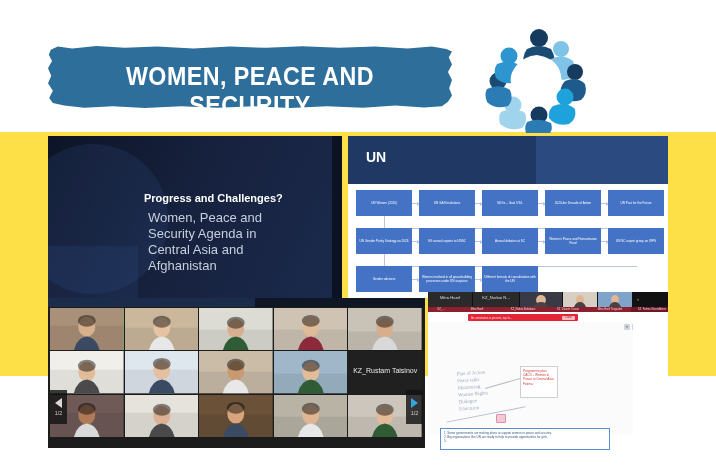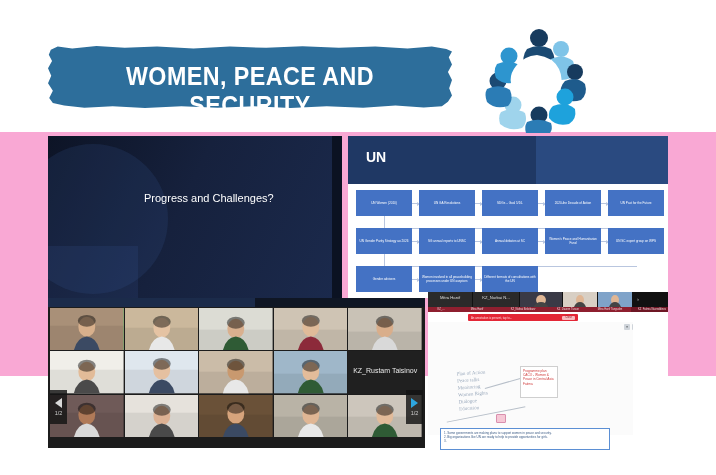--- a/index.html
+++ b/index.html
@@ -1,19 +1,19 @@
 <!DOCTYPE html>
 <html><head>
 <meta charset="utf-8">
 <style>
   html,body{margin:0;padding:0;background:#ffffff;}
   body{width:716px;height:475px;overflow:hidden;
        font-family:"Liberation Sans",sans-serif;}
 
-  .page{position:relative;width:716px;height:376px;background:#f9a8d4;}
+  .page{position:relative;width:716px;height:376px;background:#fde047;}
 
   
   .header{position:absolute;left:0;top:0;width:716px;height:132px;background:#fff;}
 
   .banner-wrap{position:absolute;left:48px;top:46px;width:404px;height:62px;}
   .banner-brush{position:absolute;inset:0;background:#2d6e9b;
      clip-path:polygon(0.7% 6%,2.4% 1%,6% 4%,12% 0%,19% 3%,27% 1%,36% 4%,45% 1%,
        54% 3%,63% 0.5%,72% 3%,81% 1%,89% 4%,95% 1%,98.6% 5%,100% 9%,
        99.2% 18%,100% 30%,99% 42%,100% 55%,99.3% 68%,100% 80%,99% 90%,
        97.5% 97%,93% 99%,86% 96%,78% 99.5%,69% 97%,60% 100%,51% 97%,
@@ -33,21 +33,21 @@
      background:#111a2e;overflow:hidden;}
   .sl-grad{position:absolute;inset:0;
      background:linear-gradient(115deg,#0d1426 0%,#16213d 45%,#1b2a4d 100%);}
   .sl-circle{position:absolute;left:-30px;top:8px;width:150px;height:150px;
      border-radius:50%;background:rgba(60,95,160,0.17);}
   .sl-band{position:absolute;left:0;bottom:0;width:90px;height:52px;
      background:rgba(60,95,160,0.16);}
   .sl-rightedge{position:absolute;right:0;top:0;width:10px;height:162px;
      background:#0b1222;}
   .sl-head{position:absolute;left:96px;top:56px;color:#ffffff;
-     font-size:11px;font-weight:normal;}
+     font-size:11px;font-weight:bold;}
   .sl-body{position:absolute;left:100px;top:74px;color:#c6cfdd;
      font-size:13px;line-height:16px;}
 
   .slide-right{position:absolute;left:300px;top:0;width:320px;height:162px;
      background:#ffffff;overflow:hidden;}
   .sr-head{position:absolute;left:0;top:0;width:320px;height:48px;
      background:#1f3864;}
   .sr-head-accent{position:absolute;left:188px;top:0;width:132px;height:48px;
      background:#2a4a80;}
   .sr-title{position:absolute;left:18px;top:13px;color:#fff;font-size:14px;font-weight:bold;}
@@ -175,20 +175,21 @@
   </div>
 
   <div class="slides">
 
     <div class="slide-left">
       <div class="sl-grad"></div>
       <div class="sl-circle"></div>
       <div class="sl-band"></div>
       <div class="sl-rightedge"></div>
       <div class="sl-head">Progress and Challenges?</div>
+      <div class="sl-body" id="slideBody">Women, Peace and<br>Security Agenda in<br>Central Asia and<br>Afghanistan</div>
     </div>
 
     <div class="slide-right">
       <div class="sr-head"></div>
       <div class="sr-head-accent"></div>
       <div class="sr-title">UN</div>
       <div class="flow" id="flowArea">
           <div class="fbox" style="left: 8px; top: 6px; width: 56px; height: 26px; background: rgb(68, 114, 196);">UN Women (2010)</div>
           <div class="farrow" style="left: 64px; top: 19px; width: 6px;"></div>
           <div class="fbox" style="left: 71px; top: 6px; width: 56px; height: 26px; background: rgb(68, 114, 196);">UN GA Resolutions</div>

